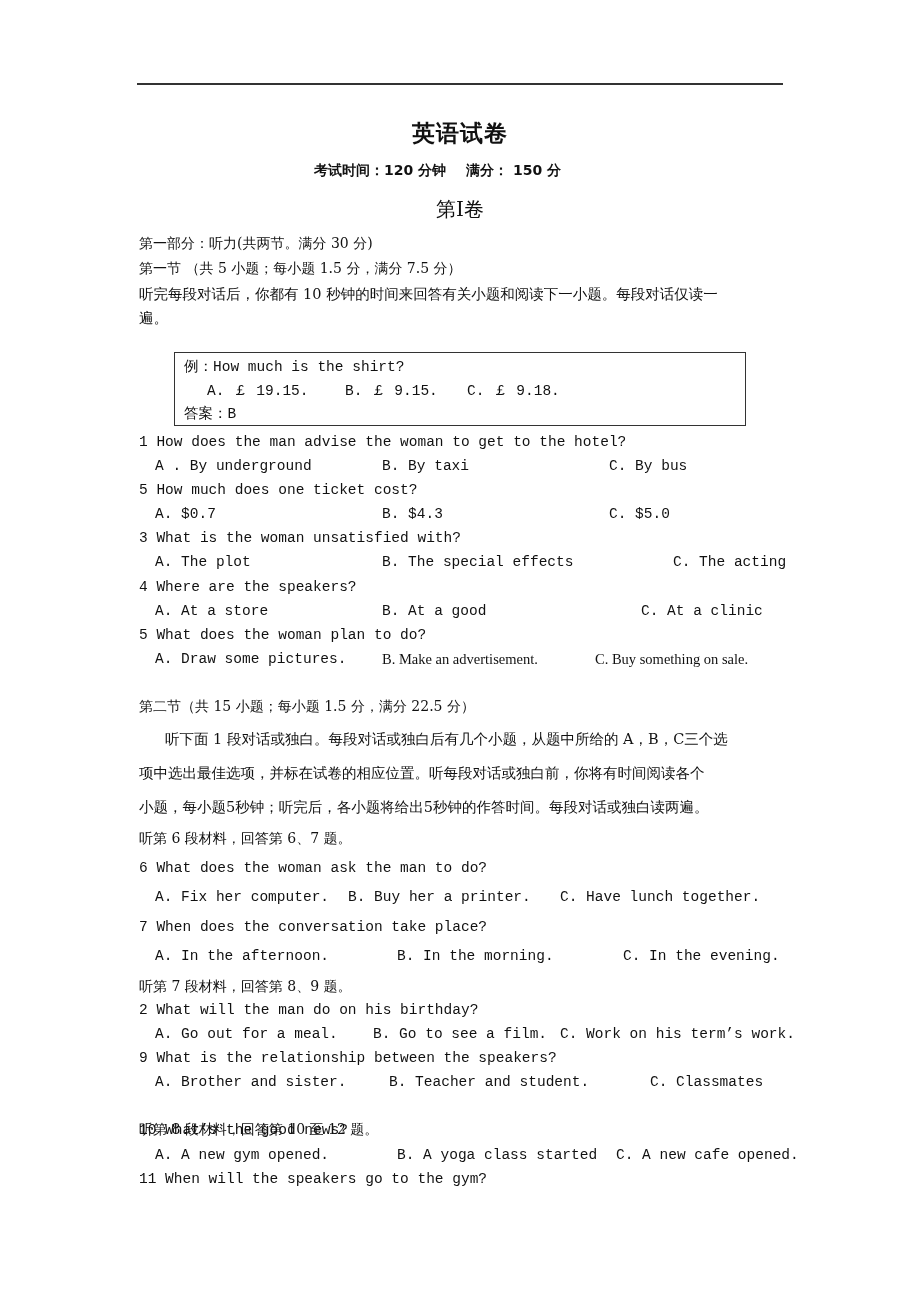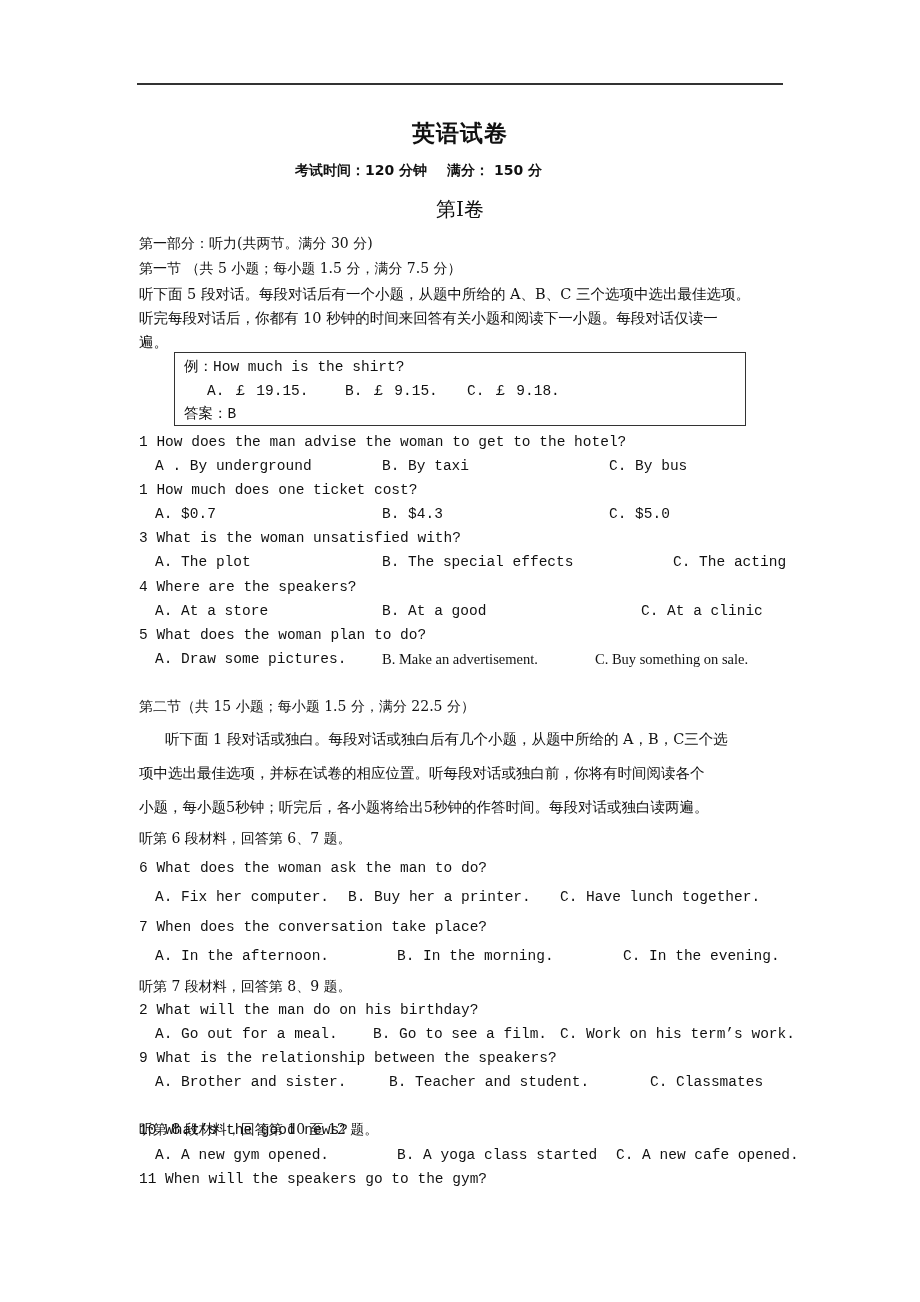--- a/index.html
+++ b/index.html
@@ -2,21 +2,21 @@
 <html><head>
   <meta charset="utf-8">
   <style>
     html, body { margin: 0; padding: 0; background: #ffffff; }
     body { width: 920px; height: 1302px; position: relative; overflow: hidden;
            font-family: "DejaVu Serif", "Liberation Serif", serif; color: #111; }
     .rule { position: absolute; left: 137px; top: 83px; width: 646px; height: 2px; background: #333; }
     .title { position: absolute; left: 0; width: 920px; top: 118px; text-align: center;
              font-family: "DejaVu Sans", sans-serif; font-weight: bold; font-size: 23px; letter-spacing: 1px; }
     .subtitle { position: absolute; left: 0; width: 837px; top: 162px; text-align: center;
-             font-family: "DejaVu Sans", sans-serif; font-weight: bold; font-size: 14px; }
+             font-family: "DejaVu Sans", sans-serif; font-weight: bold; font-size: 14px; padding-left: 19px; }
     .subtitle span { display: inline-block; }
     .subtitle .gap { width: 20px; }
     .volume { position: absolute; left: 0; width: 920px; top: 196px; text-align: center;
               font-family: "DejaVu Serif", serif; font-size: 20px; }
     .line { position: absolute; left: 139px; font-size: 14px; white-space: nowrap; line-height: 18px; }
     .mono { font-family: "Liberation Mono", "DejaVu Sans Mono", monospace; font-size: 14.5px; }
     .opt { position: absolute; font-size: 14.5px; white-space: nowrap; line-height: 18px;
            font-family: "Liberation Mono", "DejaVu Sans Mono", monospace; }
     .example-box { position: absolute; left: 174px; top: 352px; width: 570px; height: 72px;
                    border: 1px solid #333; }
@@ -32,39 +32,38 @@
 
 <div class="title">英语试卷</div>
 <div class="subtitle">
   <span>考试时间：120 分钟</span><span class="gap"></span><span>满分：  150 分</span>
 </div>
 <div class="volume">第Ⅰ卷</div>
 
 <div class="line" style="top:234px;">第一部分：听力(共两节。满分 30 分)</div>
 <div class="line" style="top:259px;">第一节  （共 5 小题；每小题 1.5 分，满分 7.5 分）</div>
 <div class="para" style="top:282px;">
-  <div>听下面 5 段对话。每段对话后有一个小题，从题中所给的 A、B、C 三个选项中选出最佳选项。</div>
   <div>听完每段对话后，你都有 10 秒钟的时间来回答有关小题和阅读下一小题。每段对话仅读一</div>
   <div>遍。</div>
 </div>
 
 <div class="example-box">
   <div class="ex" style="left:9px; top:5px;">例：How much is the shirt?</div>
   <div class="ex" style="left:32px; top:29px;">A. ￡ 19.15.</div>
   <div class="ex" style="left:170px; top:29px;">B. ￡ 9.15.</div>
   <div class="ex" style="left:292px; top:29px;">C. ￡ 9.18.</div>
   <div class="ex" style="left:9px; top:52px;">答案：B</div>
 </div>
 
 <div class="line mono" style="top:433px;">1 How does the man advise the woman to get to the hotel?</div>
 <div class="opt" style="left:155px; top:457px;">A . By underground</div>
 <div class="opt" style="left:382px; top:457px;">B. By taxi</div>
 <div class="opt" style="left:609px; top:457px;">C. By bus</div>
 
-<div class="line mono" style="top:481px;">1 How much does one ticket cost?</div>
+<div class="line mono" style="top:481px;">5 How much does one ticket cost?</div>
 <div class="opt" style="left:155px; top:505px;">A.   $0.7</div>
 <div class="opt" style="left:382px; top:505px;">B.  $4.3</div>
 <div class="opt" style="left:609px; top:505px;">C.   $5.0</div>
 
 <div class="line mono" style="top:529px;">3 What is the woman unsatisfied with?</div>
 <div class="opt" style="left:155px; top:553px;">A. The plot</div>
 <div class="opt" style="left:382px; top:553px;">B. The special effects</div>
 <div class="opt" style="left:673px; top:553px;">C. The acting</div>
 
 <div class="line mono" style="top:578px;">4 Where are the speakers?</div>

